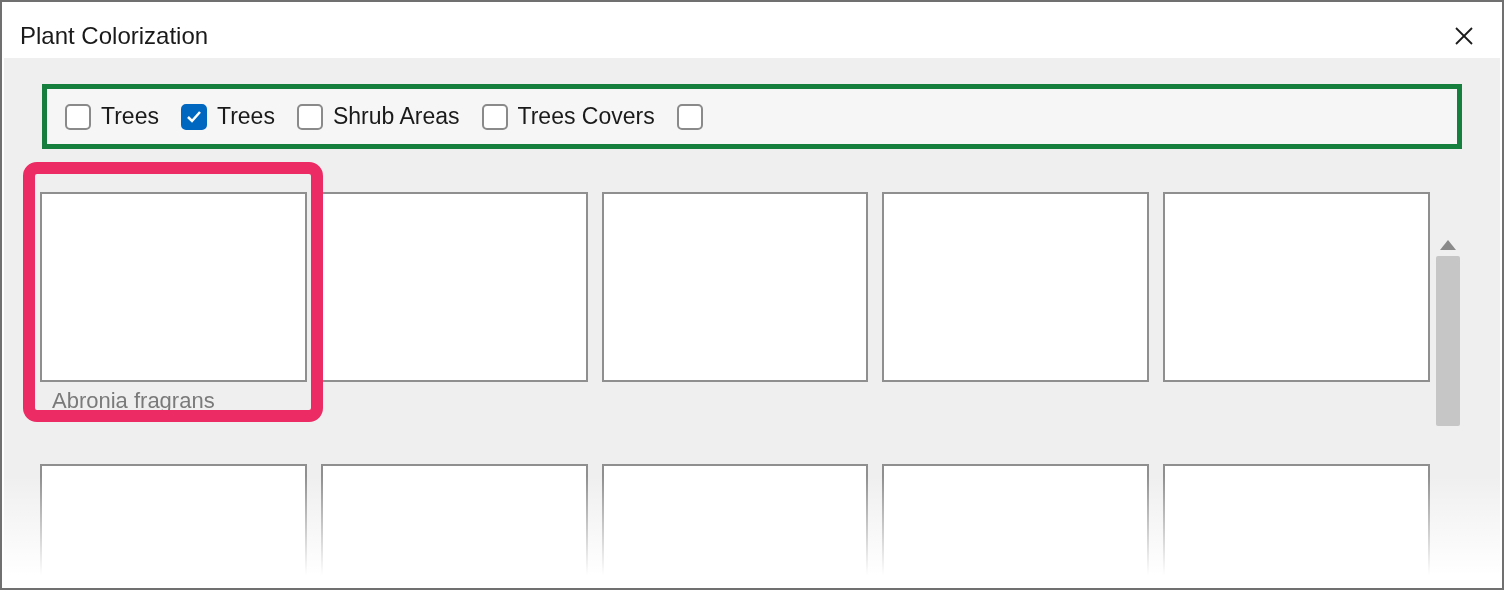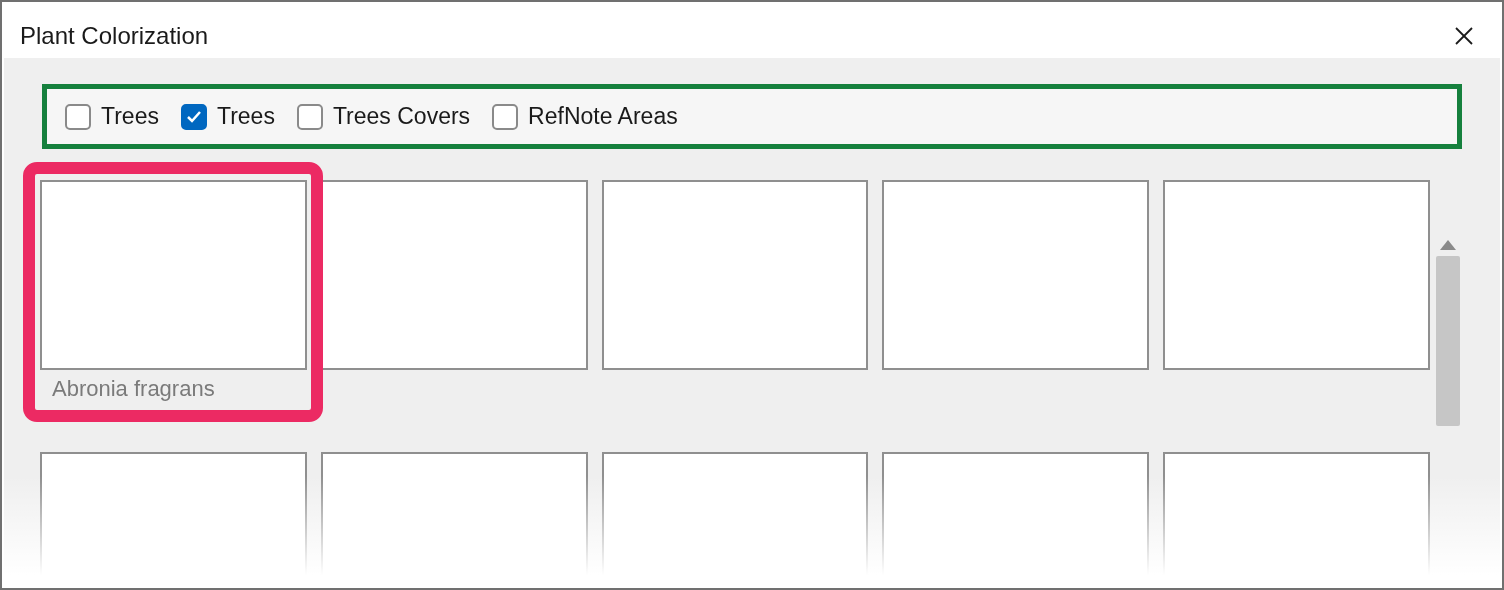--- a/index.html
+++ b/index.html
@@ -92,20 +92,21 @@
       top: 122px;
       left: 36px;
       right: 70px;
       bottom: 0;
       overflow: hidden;
     }
     .grid {
       display: grid;
       grid-template-columns: repeat(5, 1fr);
       gap: 14px;
+      margin-top: 12px;
     }
     .card {
       position: relative;
     }
     .thumb {
       height: 190px;
       border: 2px solid #8f8f8f;
       background: #fff;
     }
     .card-label {
@@ -194,33 +195,38 @@
 
       <label class="chk-wrap">
         <span class="chk checked">
           <svg viewBox="0 0 16 16">
               <polyline points="2,8 6,12 14,3" fill="none" stroke="#fff" stroke-width="2.5"></polyline>
             </svg>
         </span>
         <span class="chk-label">Trees</span>
       </label>
 
+      <label class="chk-wrap">
+        <span class="chk">
+          
+        </span>
+        <span class="chk-label">Shrub Areas</span>
+      </label>
 
       <label class="chk-wrap">
         <span class="chk">
           
         </span>
         <span class="chk-label">Trees Covers</span>
       </label>
 
       <label class="chk-wrap">
         <span class="chk">
           
         </span>
-        <span class="chk-label">RefNote Areas</span>
       </label>
     </div>
 
     <div class="grid-area">
       <div class="grid">
         <div class="card">
           <div class="thumb"></div>
           <div class="card-label">Abronia fragrans</div>
         </div>
         <div class="card">

